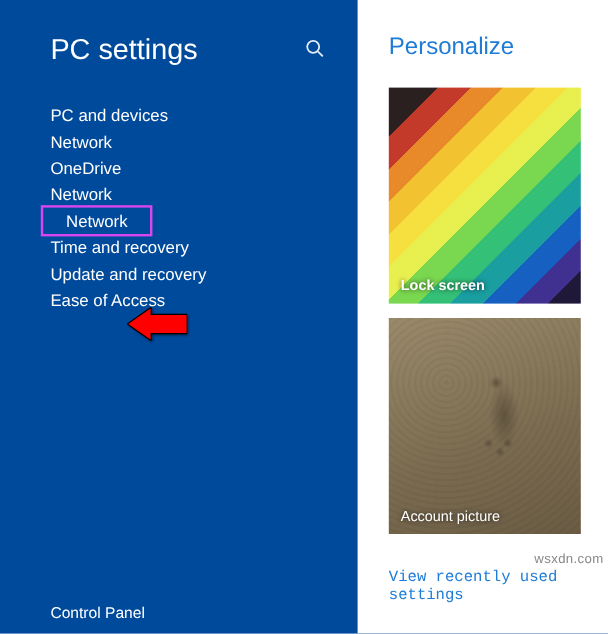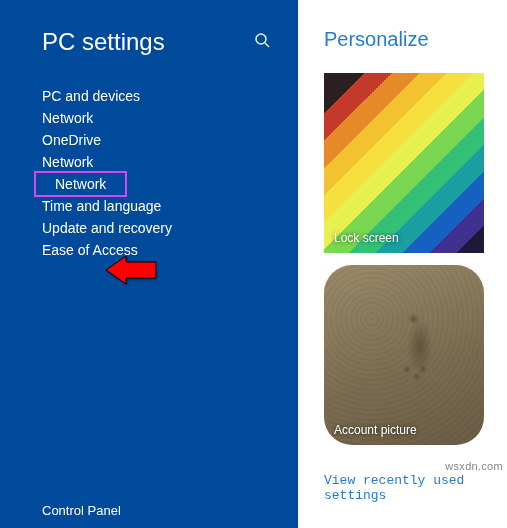--- a/index.html
+++ b/index.html
@@ -112,31 +112,31 @@
         #e88a2a 20% 28%,
         #f2c230 28% 36%,
         #f6e040 36% 44%,
         #e8f050 44% 52%,
         #7ad850 52% 60%,
         #35c078 60% 68%,
         #1a9ea0 68% 76%,
         #1560c0 76% 84%,
         #403090 84% 92%,
         #201838 92% 100%);
+      font-weight: bold;
     }
     .tile.account-picture {
       background:
         radial-gradient(ellipse 18px 40px at 60% 45%, rgba(70,60,45,0.55), transparent 70%),
         radial-gradient(circle 8px at 56% 30%, rgba(70,60,45,0.6), transparent 70%),
         radial-gradient(circle 6px at 52% 58%, rgba(70,60,45,0.55), transparent 70%),
         radial-gradient(circle 6px at 58% 62%, rgba(70,60,45,0.55), transparent 70%),
         radial-gradient(circle 6px at 62% 58%, rgba(70,60,45,0.55), transparent 70%),
         repeating-radial-gradient(circle at 30% 30%, rgba(0,0,0,0.04) 0 2px, transparent 2px 5px),
         linear-gradient(160deg, #9a8a6a, #7a6b50 60%, #6a5c44);
-      border-radius: 28px;
     }
     .recent-link {
       color: #1e7cd6;
       font-size: 13px;
       margin-top: 28px;
       cursor: pointer;
       font-family: Liberation Mono, monospace;
     }
     .watermark {
       position: absolute;
@@ -173,21 +173,21 @@
     <div class="nav-item">
       <span class="nav-text">OneDrive</span>
     </div>
     <div class="nav-item">
       <span class="nav-text">Network</span>
     </div>
     <div class="nav-item selected">
       <span class="nav-text">Network</span>
     </div>
     <div class="nav-item">
-      <span class="nav-text">Time and language</span>
+      <span class="nav-text">Time and recovery</span>
     </div>
     <div class="nav-item">
       <span class="nav-text">Update and recovery</span>
     </div>
     <div class="nav-item">
       <span class="nav-text">Ease of Access</span>
     </div>
   </div>
 
   <svg class="arrow-callout" width="50" height="28" viewBox="0 0 50 28">

